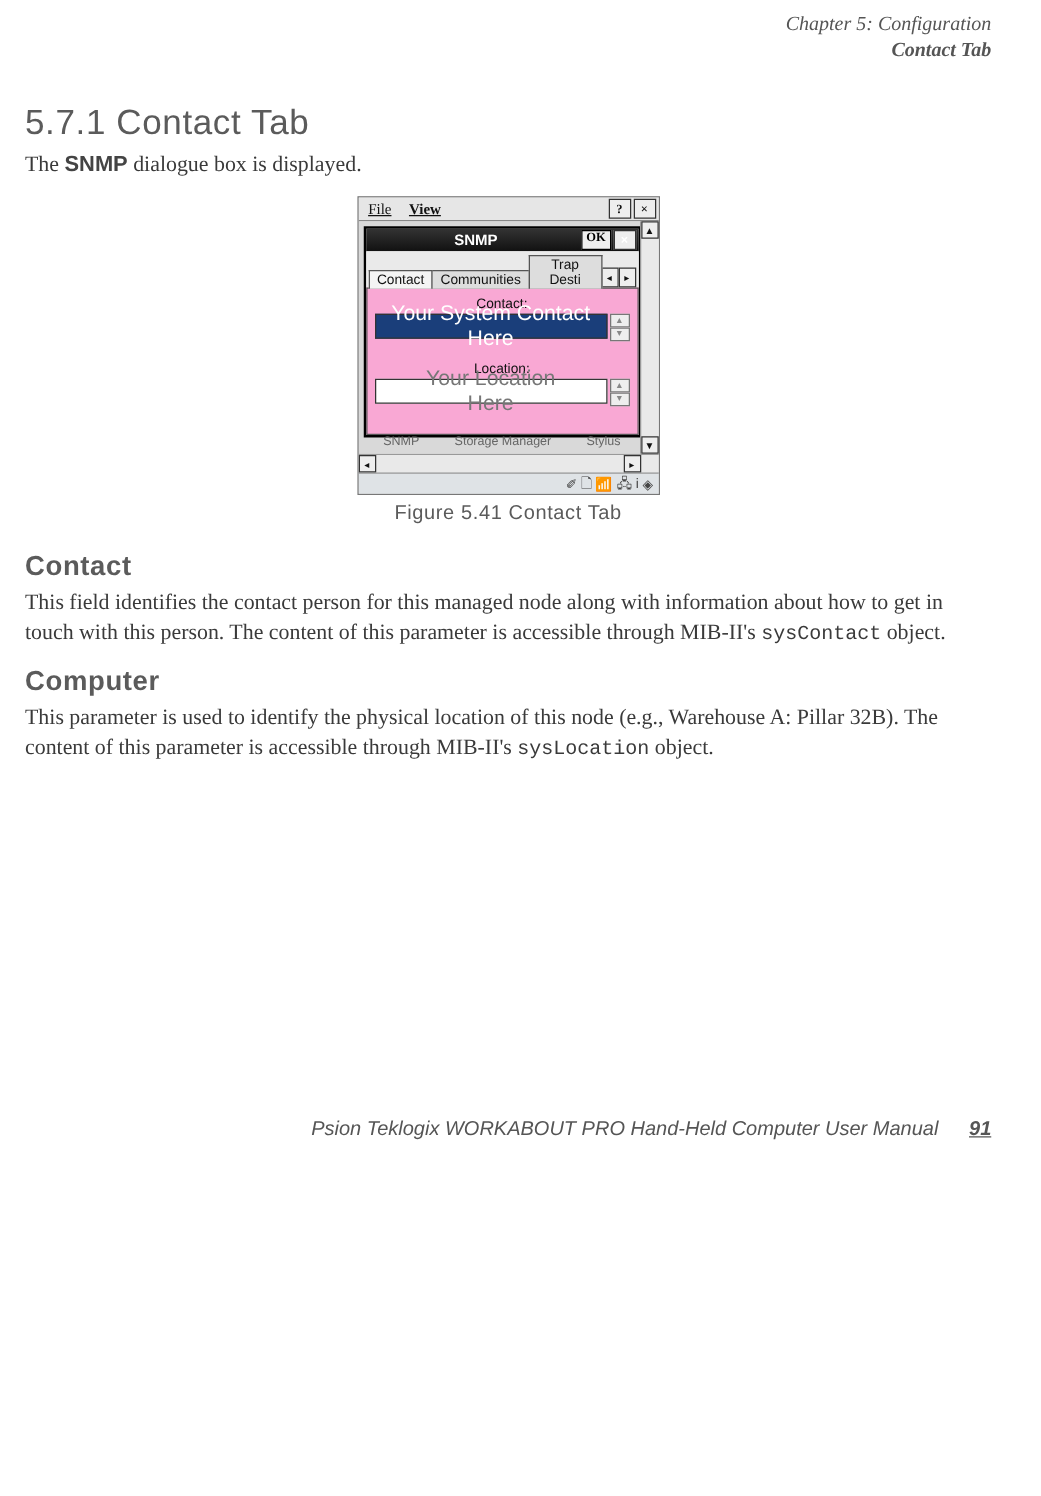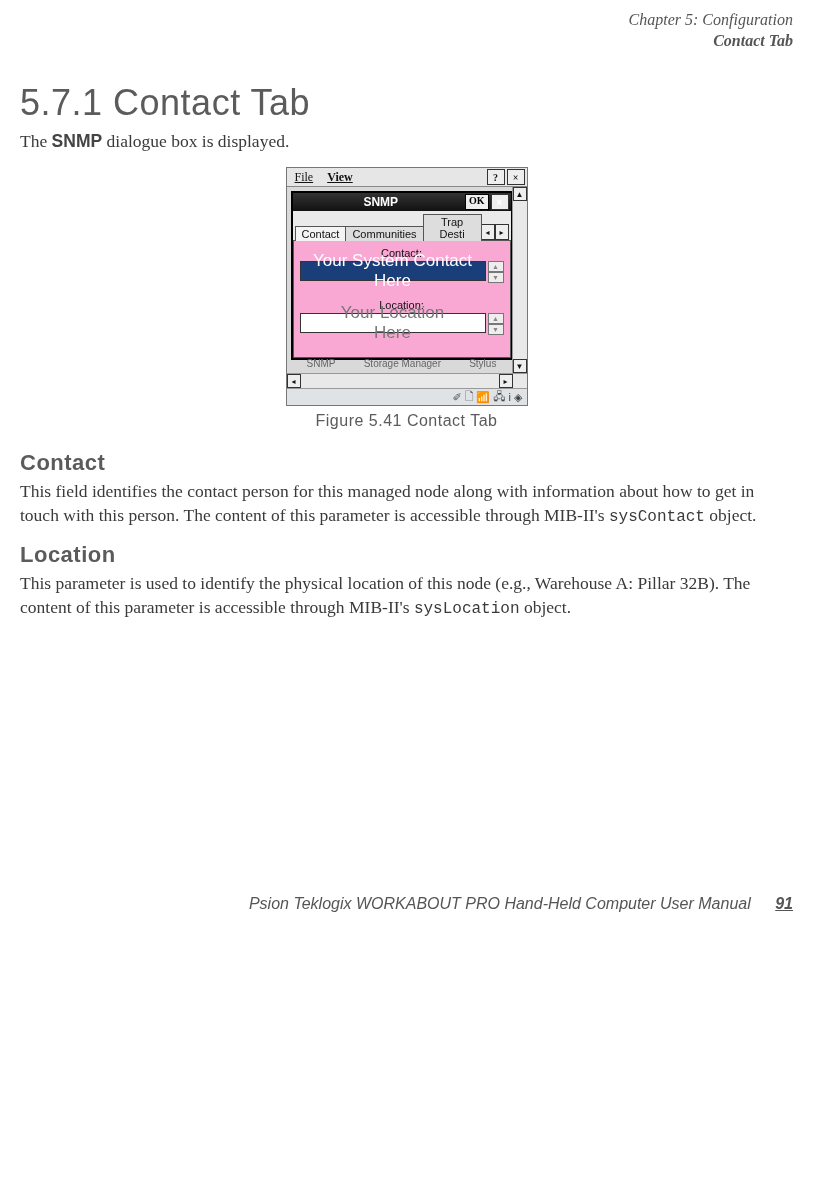--- a/index.html
+++ b/index.html
@@ -24,21 +24,21 @@
     line-height: 1.3;
     margin-bottom: 30px;
   }
   .running-header .l1 { font-weight: 400; }
   .running-header .l2 { font-weight: 700; }
   h2.section-number {
     font-family: 'Arial Narrow', Arial, sans-serif;
     font-stretch: condensed;
     font-weight: 400;
     color: #5b5b5b;
-    font-size: 36px;
+    font-size: 28px;
     margin: 0 0 6px 0;
     letter-spacing: 0.5px;
   }
   p.body {
     font-size: 17.5px;
     color: #3a3a3a;
     margin: 4px 0 14px 0;
     line-height: 1.35;
     font-family: 'Times New Roman', Times, serif;
   }
@@ -266,21 +266,21 @@
     </div>
   </div>
 
   <div class="figure-caption">Figure 5.41 Contact Tab</div>
 
   <h3 class="subsection">Contact</h3>
   <p class="body">
     <span>This field identifies the contact person for this managed node along with information about how to get in touch with this person. The content of this parameter is accessible through MIB-II's </span><span class="mono">sysContact</span><span> object.</span>
   </p>
 
-  <h3 class="subsection">Location</h3>
+  <h3 class="subsection">Computer</h3>
   <p class="body">
     <span>This parameter is used to identify the physical location of this node (e.g., Warehouse A: Pillar 32B). The content of this parameter is accessible through MIB-II's </span><span class="mono">sysLocation</span><span> object.</span>
   </p>
 
   <div class="footer">
     <span>Psion Teklogix WORKABOUT PRO Hand-Held Computer User Manual</span>
     <span class="pgno">91</span>
   </div>
 </div>
 

